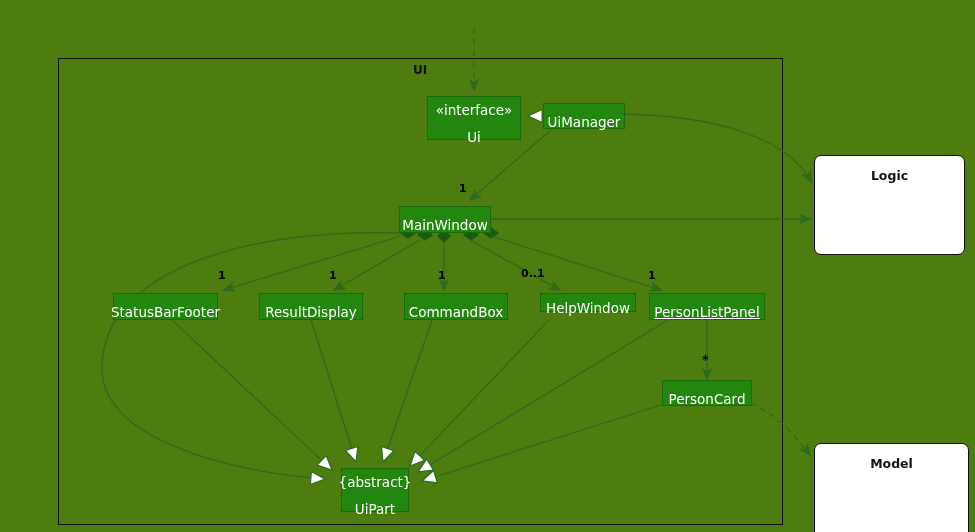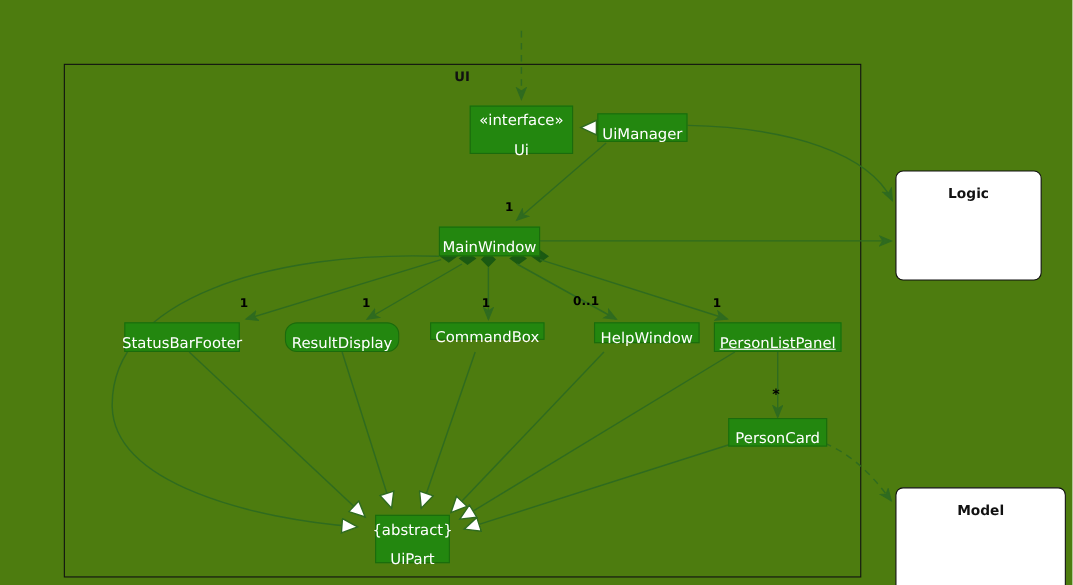--- a/index.html
+++ b/index.html
@@ -83,21 +83,21 @@
   }
 </style>
 </head>
 <body>
 
 <div id="canvas">
 
   <div class="pkg-frame" style="left:58px; top:58px; width:725px; height:467px;"></div>
   <div class="pkg-label" style="left:413px; top:63px;">UI</div>
 
-  <div class="ext-box" style="left:814px; top:155px; width:133px; height:100px;">
+  <div class="ext-box" style="left:814px; top:155px; width:151px; height:100px;">
     <div class="ext-title">Logic</div>
   </div>
   <div class="ext-box" style="left:814px; top:427px; width:155px; height:98px;margin-top:16px;">
     <div class="ext-title">Model</div>
   </div>
 
   <svg class="wires" viewBox="0 0 975 532">
     <defs>
       <marker id="arrowOpen" markerWidth="13" markerHeight="13" refX="11" refY="5.2" orient="auto" markerUnits="userSpaceOnUse">
         <path d="M0.5,0.5 L11.5,5.2 L0.5,9.9" fill="none" stroke="#2f6b1f" stroke-width="1.3"></path>
@@ -168,25 +168,25 @@
   </div>
 
   <div class="cls" style="left:399px; top:206px; width:92px; height:27px;text-align:center;">
     <span class="ln">MainWindow</span>
   </div>
 
   <div class="cls" style="left:113px; top:293px; width:105px; height:27px;">
     <span class="ln">StatusBarFooter</span>
   </div>
 
-  <div class="cls" style="left:259px; top:293px; width:104px; height:27px;border-radius:11px;">
+  <div class="cls" style="left:259px; top:293px; width:104px; height:27px;">
     <span class="ln">ResultDisplay</span>
   </div>
 
-  <div class="cls" style="left:391px; top:293px; width:104px; height:16px;">
+  <div class="cls" style="left:404px; top:293px; width:104px; height:27px;">
     <span class="ln">CommandBox</span>
   </div>
 
   <div class="cls" style="left:540px; top:293px; width:96px; height:19px;">
     <span class="ln">HelpWindow</span>
   </div>
 
   <div class="cls" style="left:649px; top:293px; width:116px; height:27px;text-decoration:underline;">
     <span class="ln">PersonListPanel</span>
   </div>

